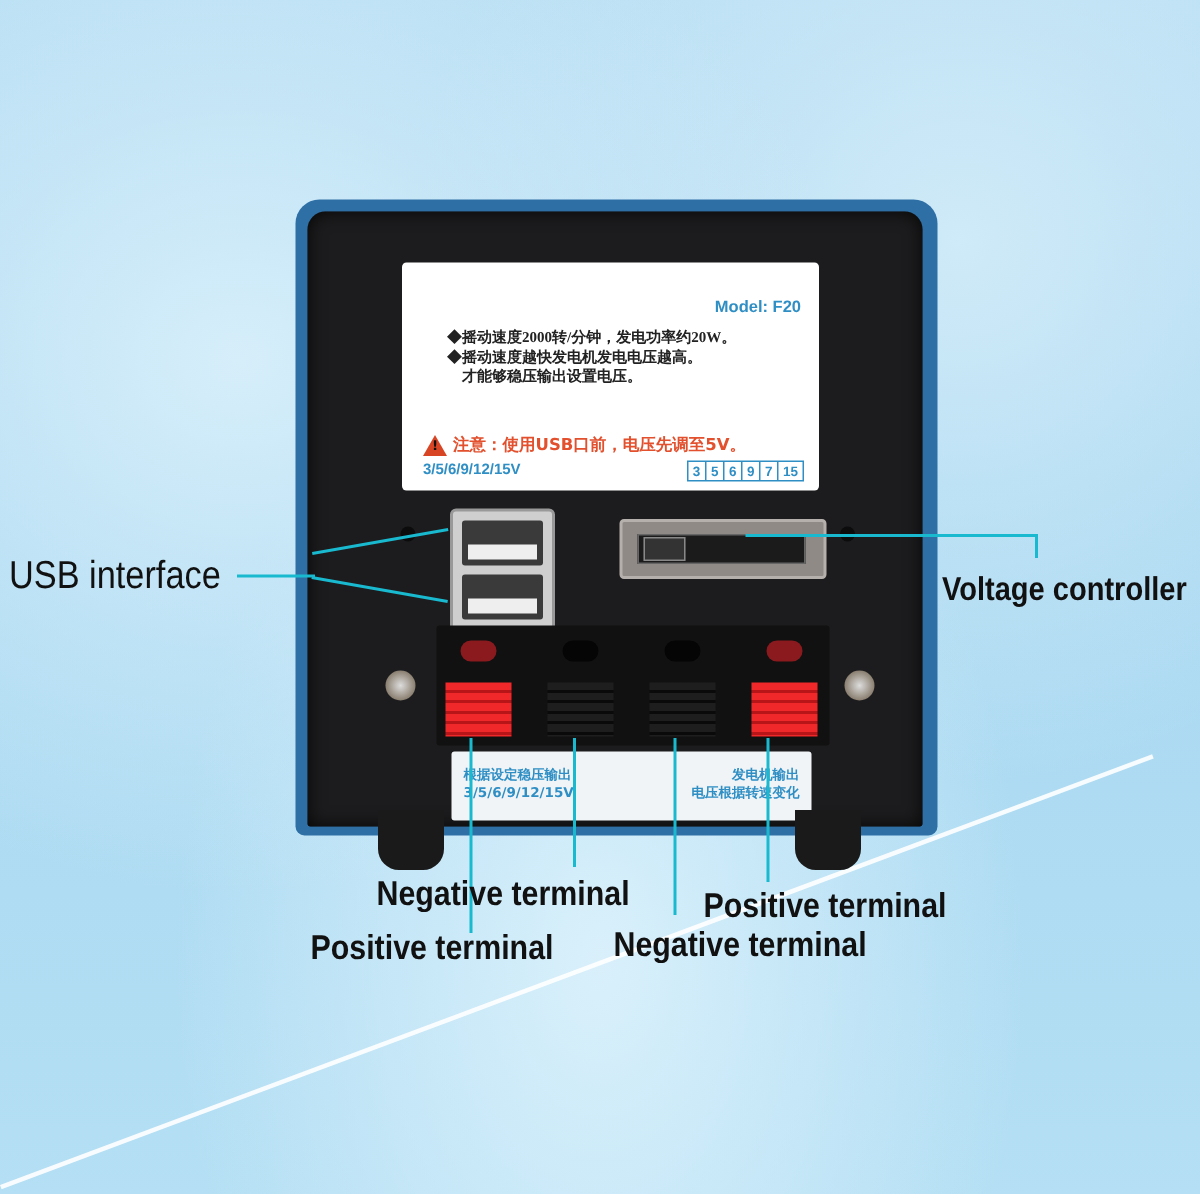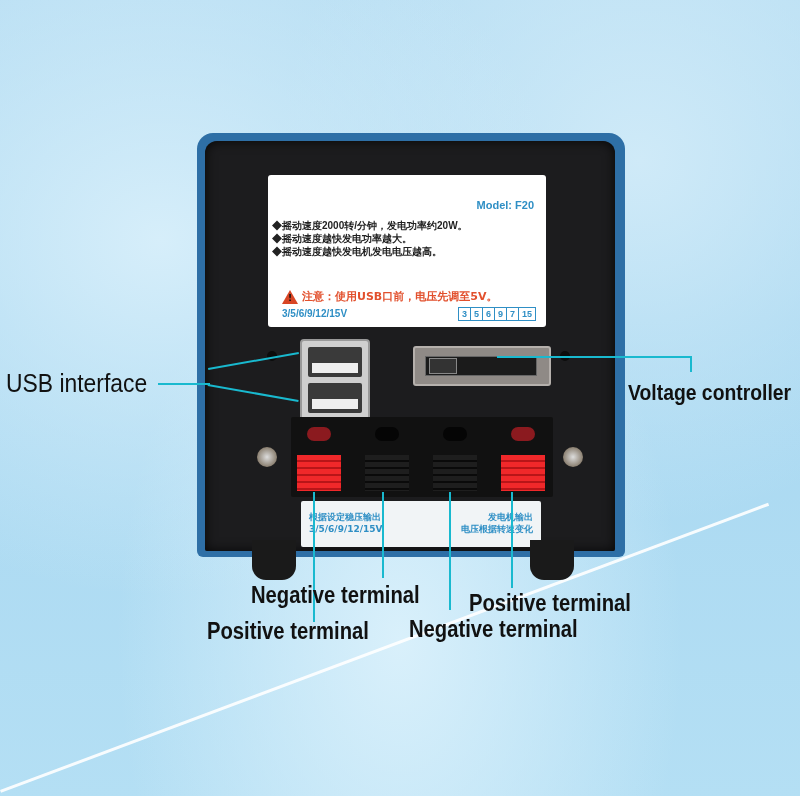--- a/index.html
+++ b/index.html
@@ -12,21 +12,21 @@
   .streak{position:absolute;left:0;top:790px;width:820px;height:3px;background:rgba(255,255,255,0.9);
     transform-origin:0 0;transform:rotate(-20.5deg);}
   .bottom-strip{position:absolute;left:0;top:796px;width:800px;height:4px;background:#fff;}
   
   .device{position:absolute;left:197px;top:133px;width:428px;height:424px;
     background:#2e6fa6;border-radius:16px 16px 6px 6px;}
   .panel{position:absolute;left:8px;top:8px;width:410px;height:410px;background:#1c1c1e;border-radius:12px 12px 2px 2px;
     box-shadow: inset 0 0 12px rgba(0,0,0,0.8);}
   .label{position:absolute;left:63px;top:34px;width:278px;height:152px;background:#ffffff;border-radius:3px;}
   .model{position:absolute;right:12px;top:24px;color:#2f8fc5;font-weight:bold;font-size:11px;}
-  .lines{position:absolute;left:4px;top:44px;font-size:10px;line-height:13px;color:#222;font-weight:bold;font-family:Liberation Sans, sans-serif;}
+  .lines{position:absolute;left:30px;top:44px;font-size:10px;line-height:13px;color:#222;font-weight:bold;font-family:Liberation Serif, serif;}
   .warn{position:absolute;left:14px;top:114px;font-size:11px;color:#e2502d;font-weight:bold;font-family:"DejaVu Sans",sans-serif;display:flex;align-items:center;gap:4px;}
   .tri{width:0;height:0;border-left:8px solid transparent;border-right:8px solid transparent;border-bottom:14px solid #d84525;position:relative;}
   .tri span{position:absolute;left:-2px;top:3px;color:#111;font-size:9px;font-weight:bold;}
   .volts{position:absolute;left:14px;bottom:8px;font-size:10px;color:#2f8fc5;font-weight:bold;}
   .vbox{position:absolute;right:10px;bottom:6px;display:flex;border:1px solid #2f8fc5;}
   .vbox span{font-size:9px;color:#2f8fc5;font-weight:bold;padding:1px 3px;border-right:1px solid #2f8fc5;}
   .vbox span:last-child{border-right:none;}
   .usb{position:absolute;left:95px;top:198px;width:66px;height:78px;background:#cfcfcf;border-radius:4px;border:2px solid #999;}
   .usb .port{position:absolute;left:6px;width:54px;height:30px;background:#3a3a3a;border-radius:2px;}
   .usb .port i{position:absolute;left:4px;bottom:4px;width:46px;height:10px;background:#eee;}
@@ -53,22 +53,22 @@
 
 <div class="streak"></div>
 <div class="bottom-strip"></div>
 
 <div class="device">
   <div class="panel">
     <div class="label">
       <div class="model">Model: F20</div>
       <div class="lines">
         <div>◆摇动速度2000转/分钟，发电功率约20W。</div>
-        <div>◆摇动速度越快发电功率越大。</div>
         <div>◆摇动速度越快发电机发电电压越高。</div>
+        <div style="padding-left:10px">  才能够稳压输出设置电压。</div>
       </div>
       <div class="warn">
         <div class="tri">
             <span>!</span>
           </div>
         <span>注意：使用USB口前，电压先调至5V。</span>
       </div>
       <div class="volts">3/5/6/9/12/15V</div>
       <div class="vbox">
         <span>3</span>

